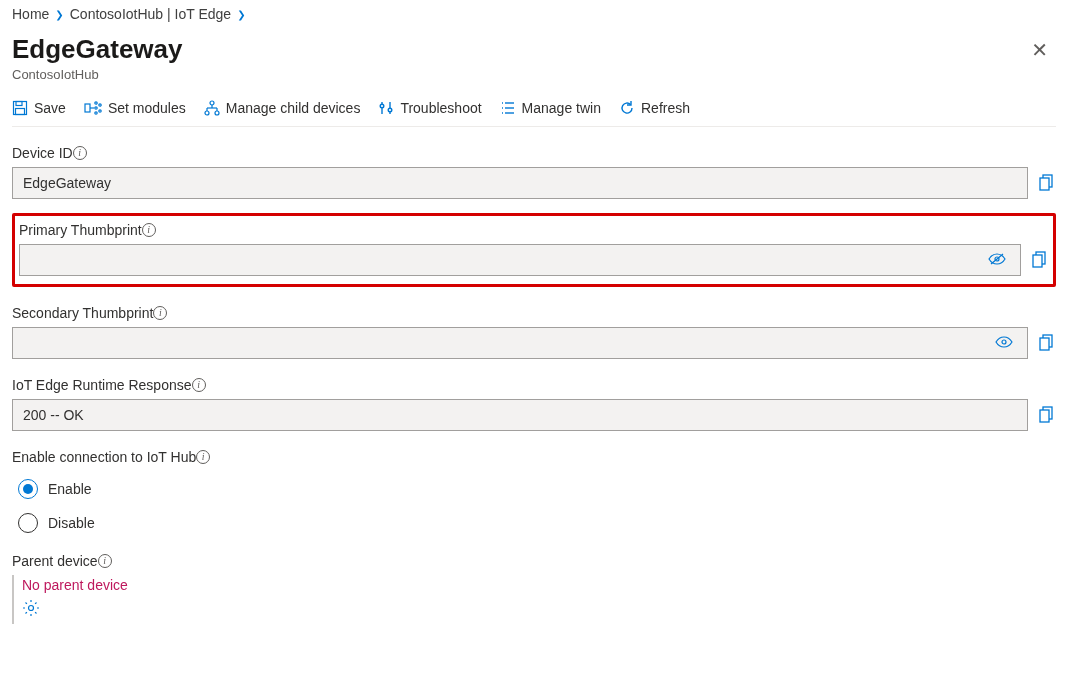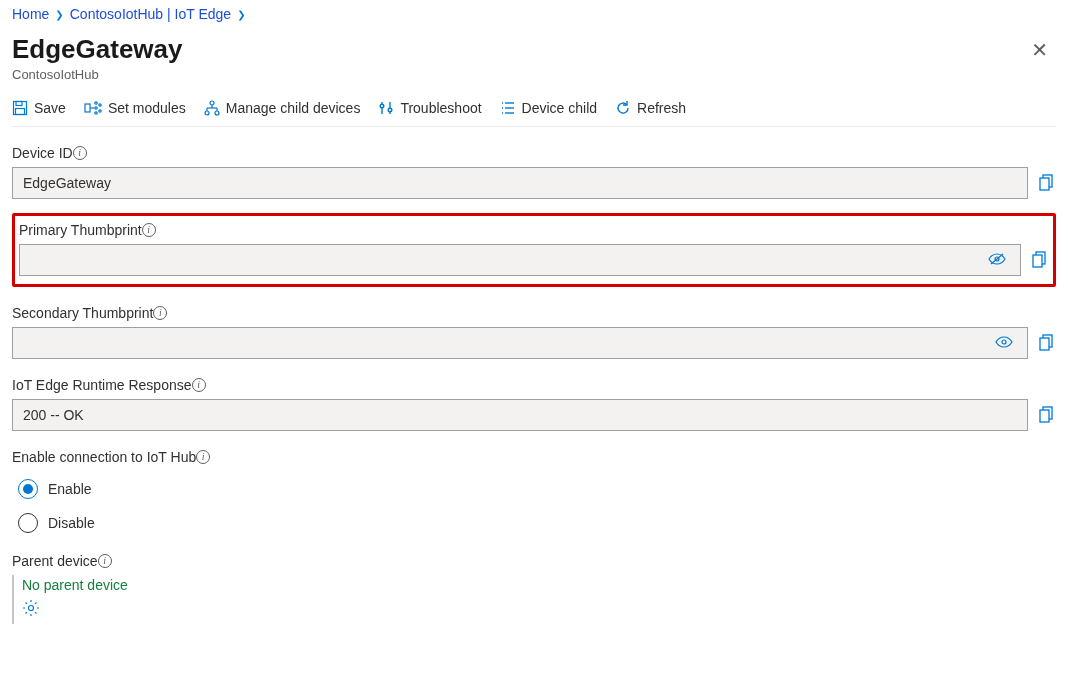--- a/index.html
+++ b/index.html
@@ -12,21 +12,21 @@
     background: #fff;
     width: 1068px;
   }
   .breadcrumb {
     display: flex;
     align-items: center;
     gap: 6px;
     padding: 6px 0 4px 0;
     font-size: 14px;
   }
-  .breadcrumb a { color: #1d4ed8; text-decoration: none; }
+  .breadcrumb a { color: #404040; text-decoration: none; }
   .breadcrumb .sep { color: #0078d4; font-size: 10px; }
   .header-row {
     display: flex;
     justify-content: space-between;
     align-items: flex-start;
     margin-top: 8px;
   }
   .page-title { font-size: 26px; font-weight: 700; margin: 0; color:#1b1a19;}
   .subtitle { font-size: 13px; color: #605e5c; margin: 2px 0 10px 0; }
   .close-x { font-size: 20px; color:#605e5c; cursor:pointer; padding:4px 8px;}
@@ -99,21 +99,21 @@
     border:1px solid #323130; display:flex; align-items:center; justify-content:center;
   }
   .radio-outer.selected { border:1px solid #0078d4;}
   .radio-inner { width:10px; height:10px; border-radius:50%; background:#0078d4;}
   .parent-block { margin-top: 20px;}
   .parent-box {
     border-left: 2px solid #c8c6c4;
     margin-top: 4px;
     padding: 2px 0 4px 8px;
   }
-  .parent-none { font-size: 14px; color:#15803d;}
+  .parent-none { font-size: 14px; color:#be185d;}
   .gear-icon { color:#0078d4; margin-top:6px; cursor:pointer;}
   .ic { color:#0078d4; }
 </style>
 </head>
 <body>
 
 <div class="breadcrumb">
   <a href="#">Home</a>
   <span class="sep">❯</span>
   <a href="#">ContosoIotHub | IoT Edge</a>
@@ -172,21 +172,21 @@
   </div>
   <div class="toolbar-item">
     <svg class="ic" width="16" height="16" viewBox="0 0 16 16" fill="none" stroke="currentColor" stroke-width="1.4">
         <line x1="2" y1="3" x2="3" y2="3"></line>
         <line x1="5" y1="3" x2="14" y2="3"></line>
         <line x1="2" y1="8" x2="3" y2="8"></line>
         <line x1="5" y1="8" x2="14" y2="8"></line>
         <line x1="2" y1="13" x2="3" y2="13"></line>
         <line x1="5" y1="13" x2="14" y2="13"></line>
       </svg>
-    <span>Device child</span>
+    <span>Manage twin</span>
   </div>
   <div class="toolbar-item">
     <svg class="ic" width="16" height="16" viewBox="0 0 16 16" fill="none" stroke="currentColor" stroke-width="1.4">
         <path d="M13 8a5 5 0 1 1-1.5-3.5"></path>
         <polyline points="12,1 12,5 8,5" fill="none"></polyline>
       </svg>
     <span>Refresh</span>
   </div>
 </div>
 

